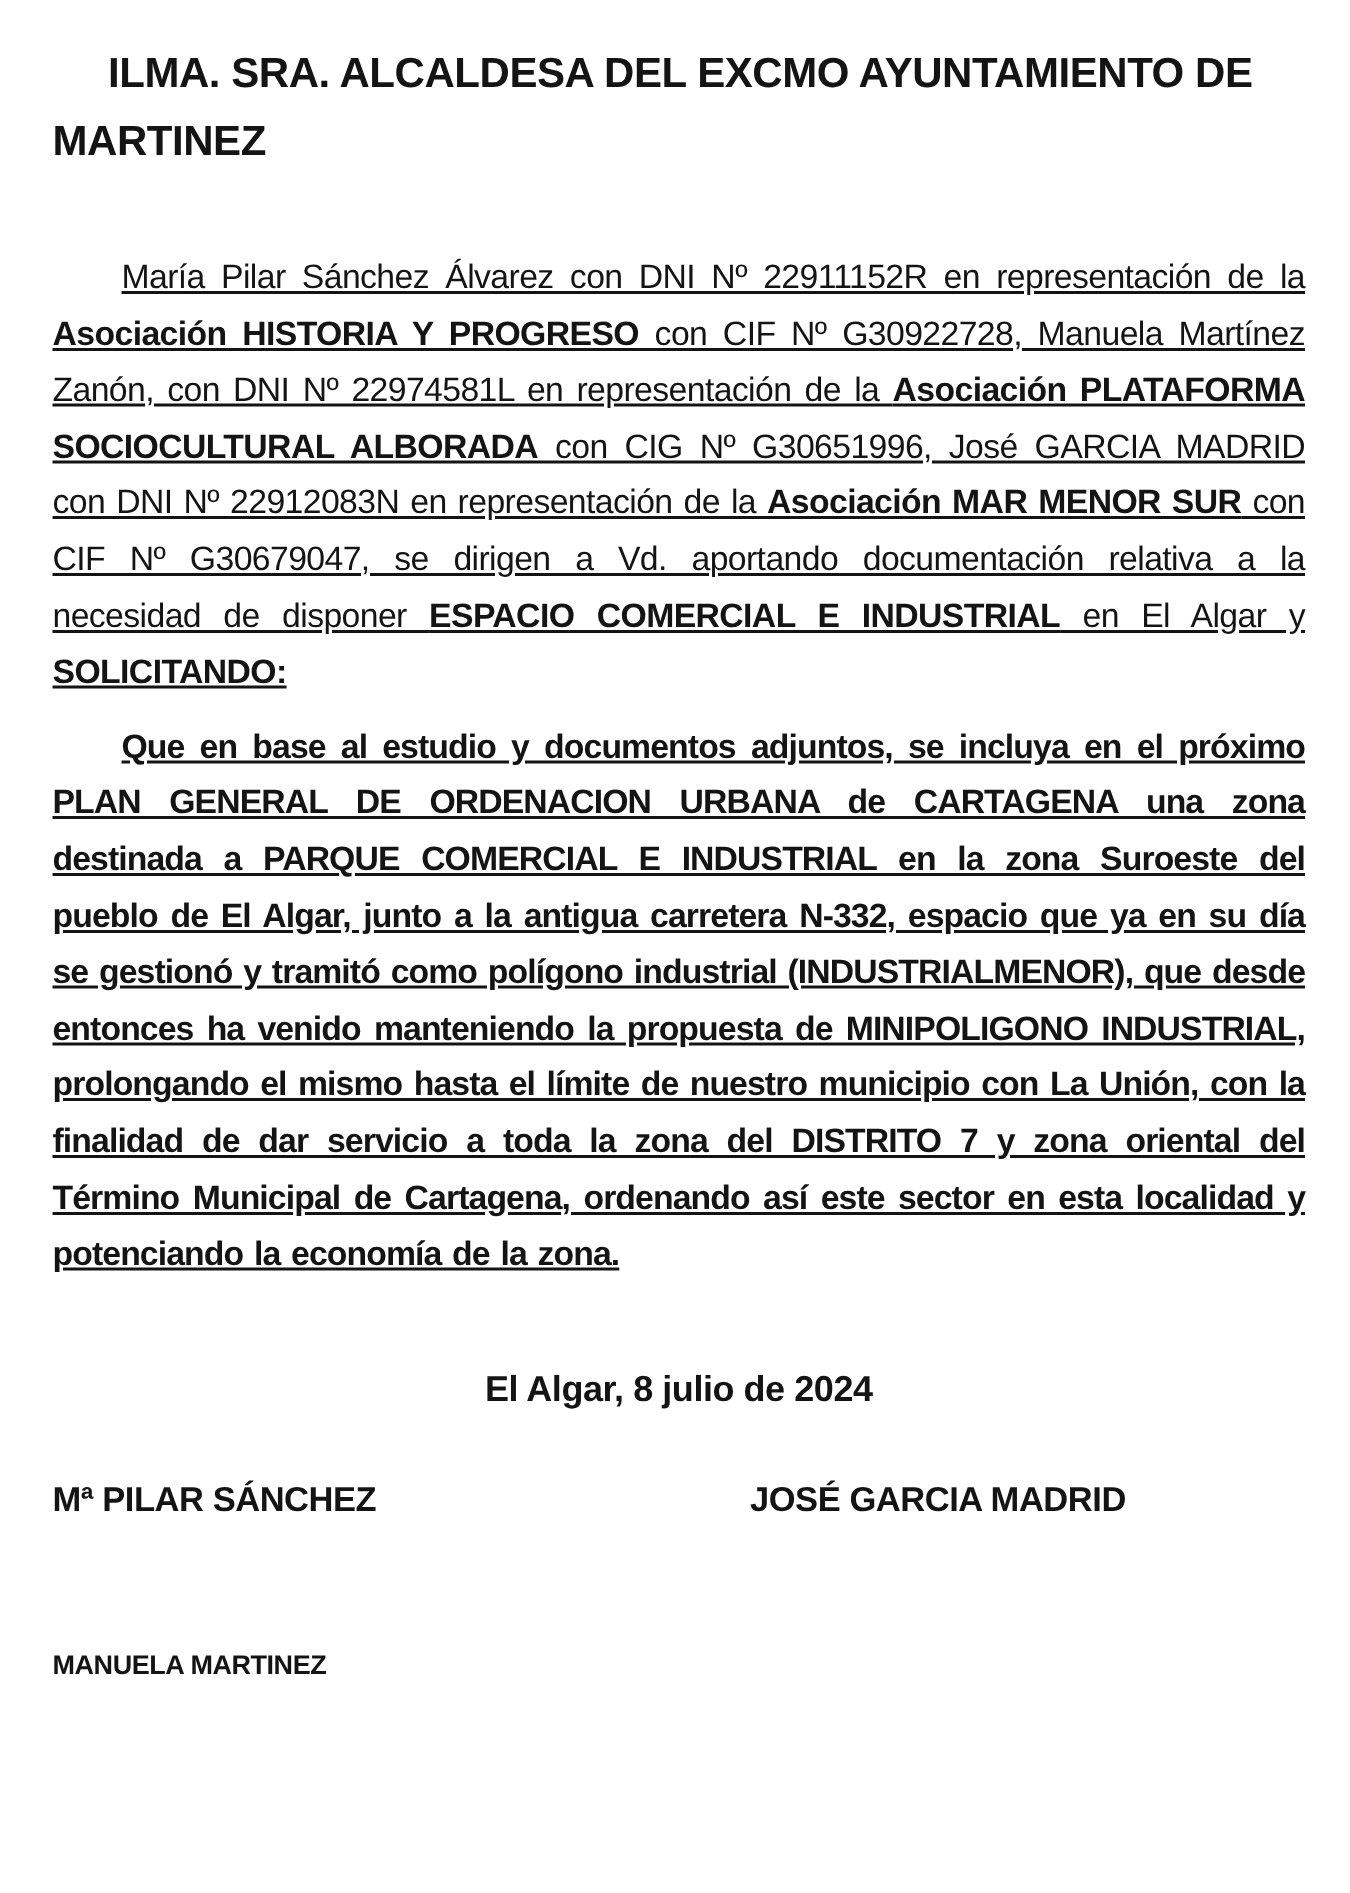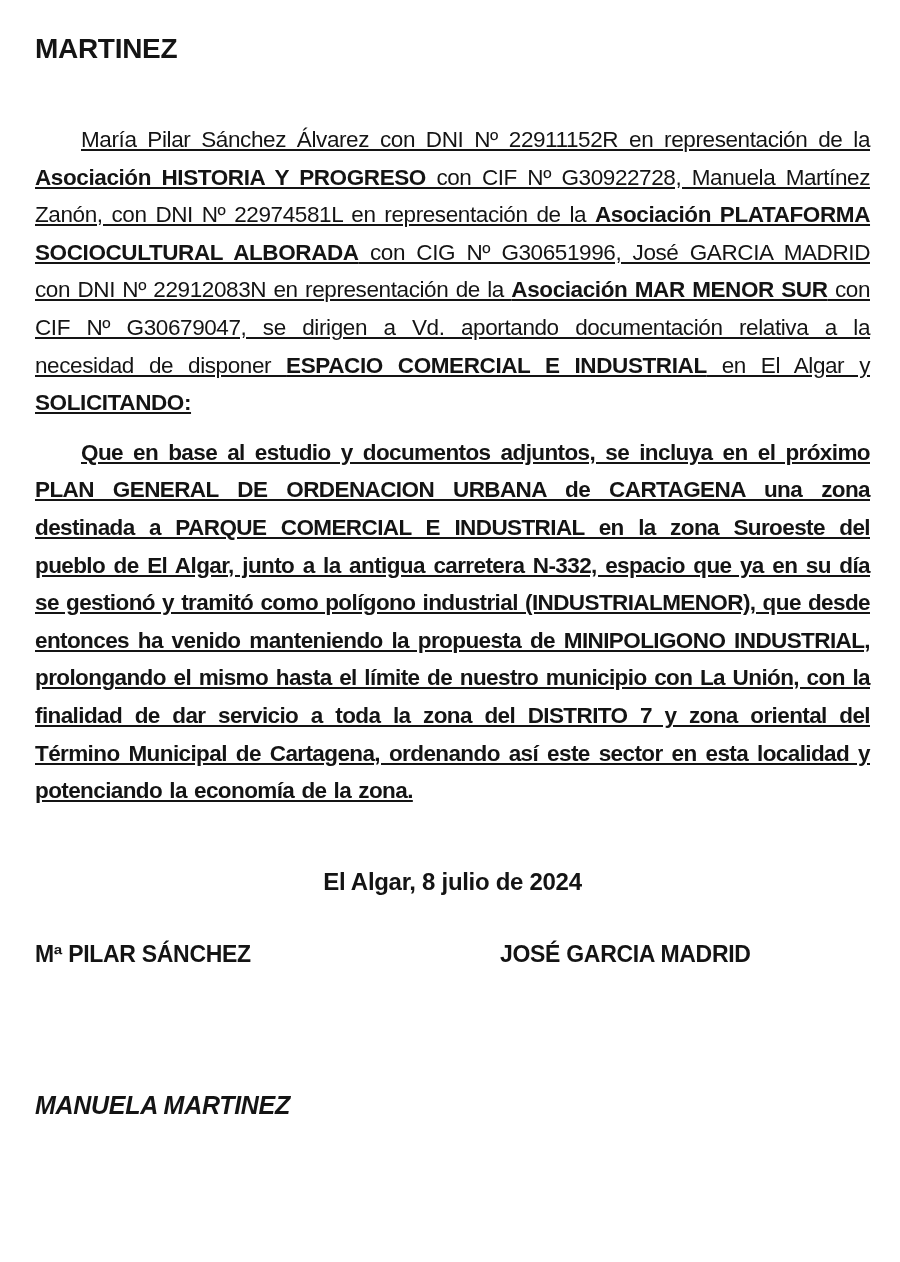--- a/index.html
+++ b/index.html
@@ -61,33 +61,33 @@
     font-weight: 700;
     letter-spacing: -0.3px;
   }
   .sig-right {
     position: absolute;
     left: 465px;
     top: 0;
     text-align: center;
   }
   .sig-bottom {
-    margin-top: 120px;
-    font-size: 25px;
+    margin-top: 84px;
+    font-size: 18px;
     font-weight: 700;
     letter-spacing: -0.3px;
-    font-style: italic;
   }
 </style>
 </head>
 <body>
 
 <div class="page">
 
   <h1 class="doc-title">
+    <span class="title-line indent">ILMA. SRA. ALCALDESA DEL EXCMO AYUNTAMIENTO DE</span>
     <span class="title-line">MARTINEZ</span>
   </h1>
 
   <p class="body-par intro-par"><span>María Pilar Sánchez Álvarez con DNI Nº 22911152R  en representación de la </span><b>Asociación HISTORIA Y PROGRESO</b><span> con CIF Nº G30922728, Manuela Martínez Zanón, con DNI Nº 22974581L  en representación de la </span><b>Asociación PLATAFORMA SOCIOCULTURAL ALBORADA</b><span> con CIG Nº G30651996, José GARCIA MADRID con DNI Nº  22912083N en representación de la </span><b>Asociación MAR MENOR SUR</b><span> con CIF Nº  G30679047, se dirigen a Vd. aportando documentación relativa a la necesidad de disponer </span><b>ESPACIO COMERCIAL E INDUSTRIAL</b><span> en El Algar y </span><b>SOLICITANDO:</b></p>
 
   <p class="body-par request-par">Que en base al estudio y documentos adjuntos, se incluya en el próximo PLAN GENERAL DE ORDENACION URBANA de CARTAGENA una zona destinada a PARQUE COMERCIAL E INDUSTRIAL en la zona Suroeste del pueblo de El Algar, junto a la antigua carretera N-332, espacio que ya en su día se gestionó y tramitó como polígono industrial (INDUSTRIALMENOR), que desde entonces ha venido manteniendo la propuesta de MINIPOLIGONO INDUSTRIAL, prolongando el mismo hasta el límite de nuestro municipio con La Unión, con la finalidad de dar servicio a toda la zona del DISTRITO 7 y zona oriental del Término Municipal de Cartagena, ordenando así este sector en esta localidad y potenciando la economía de la zona.</p>
 
   <p class="date-line">El Algar, 8 julio de 2024</p>
 
   <div class="sig-row">

